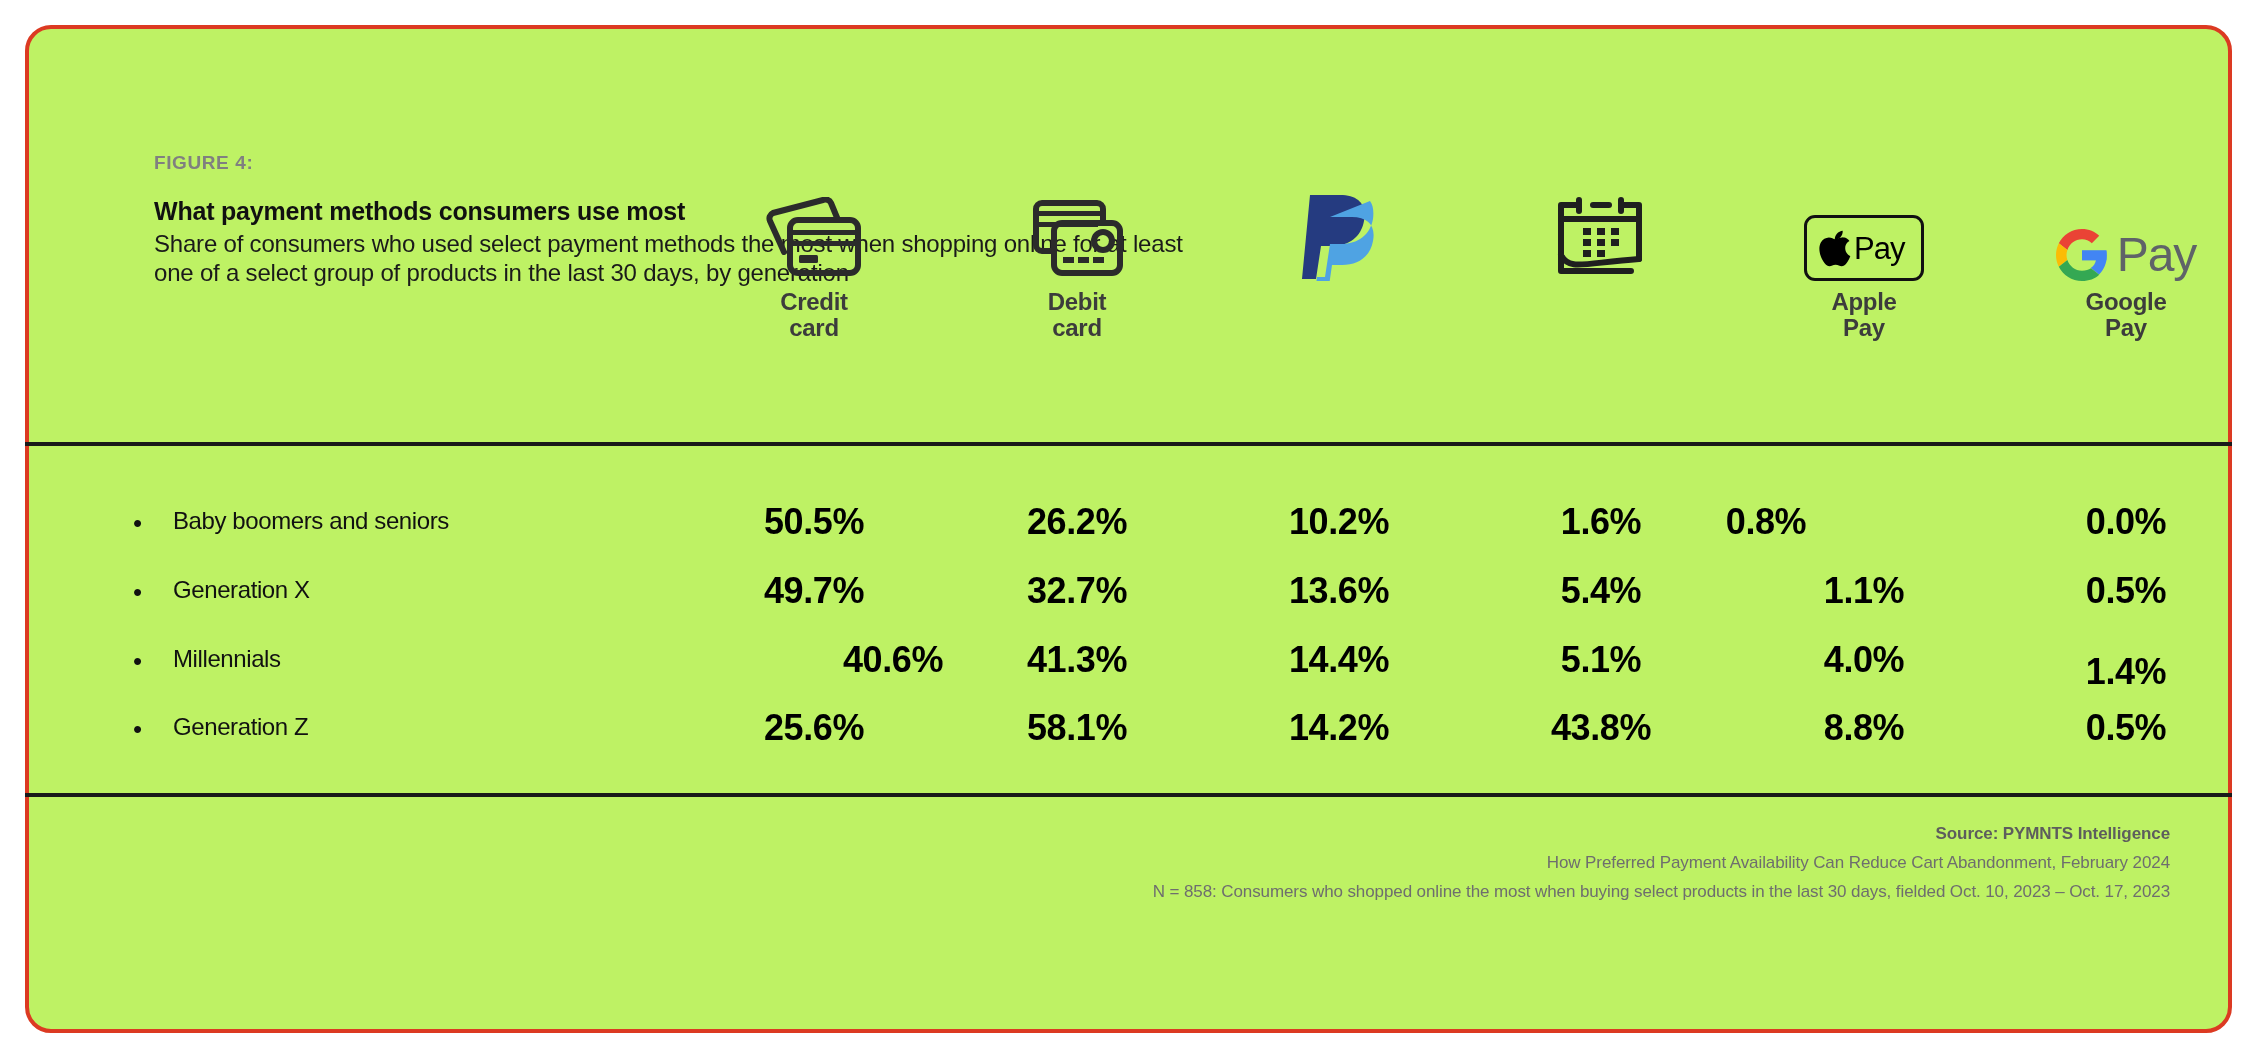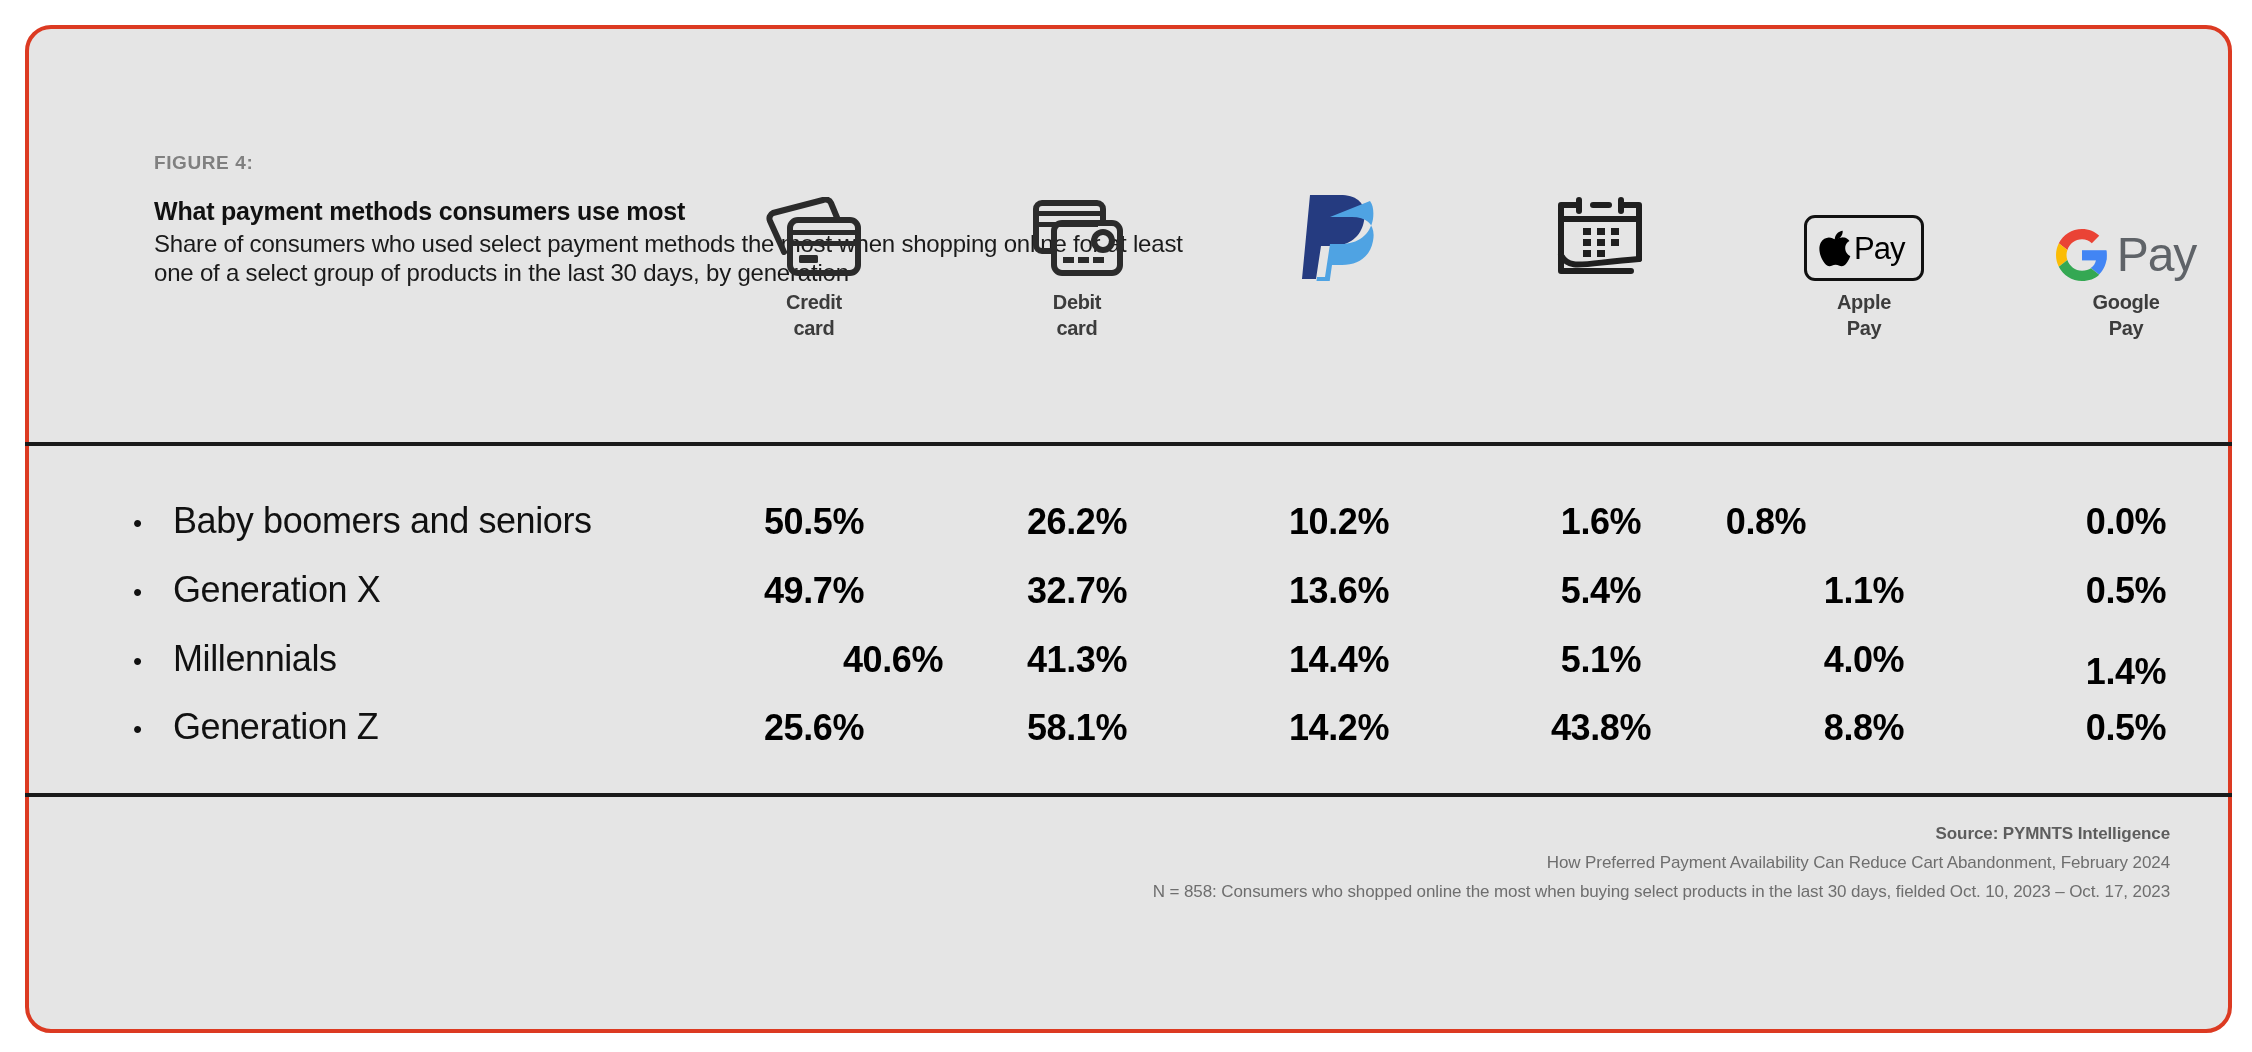--- a/index.html
+++ b/index.html
@@ -18,21 +18,21 @@
 
   #figure-card {
     position: absolute;
     left: 25px;
     top: 25px;
     width: 2207px;
     height: 1008px;
     box-sizing: border-box;
     border: 4px solid #DC3A22;
     border-radius: 26px;
-    background: #e5e5e5;
+    background: #bef264;
   }
 
   
   .fig-label {
     position: absolute;
     left: 125px;
     top: 123px;
     font-size: 19px;
     font-weight: bold;
     letter-spacing: 0.6px;
@@ -79,21 +79,21 @@
     text-align: center;
   }
   .col-icon {
     height: 92px;
     display: flex;
     align-items: flex-end;
     justify-content: center;
   }
   .col-label {
     margin-top: 8px;
-    font-size: 20px;
+    font-size: 24px;
     font-weight: bold;
     line-height: 26px;
     color: #3c3c3c;
     letter-spacing: -0.3px;
   }
   .col-label.single { padding-top: 26px; }
 
   
   .row {
     position: absolute;
@@ -111,21 +111,21 @@
     left: 104px;
     top: 17px;
     font-size: 26px;
     line-height: 30px;
     color: #111111;
   }
   .row-label {
     position: absolute;
     left: 144px;
     top: 9px;
-    font-size: 36px;
+    font-size: 24px;
     font-weight: 400;
     line-height: 42px;
     color: #111111;
     letter-spacing: -0.4px;
     white-space: nowrap;
   }
   .cell {
     position: absolute;
     top: 11px;
     width: 230px;

